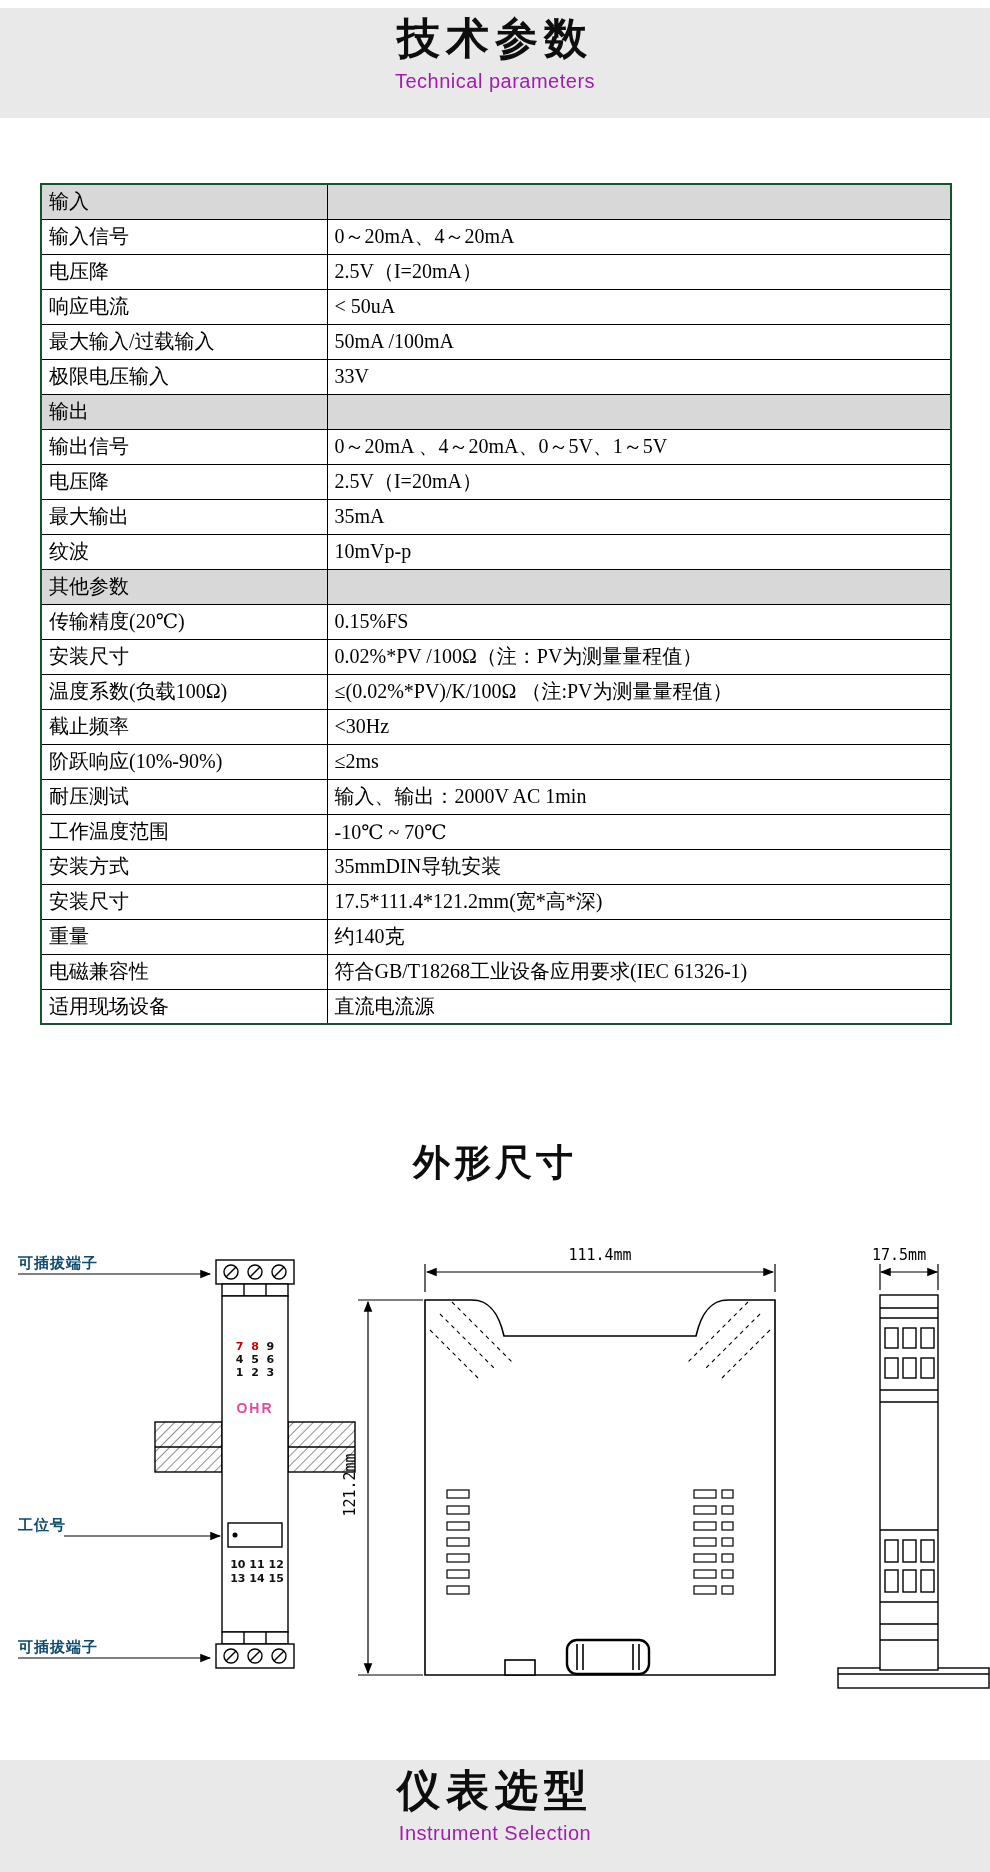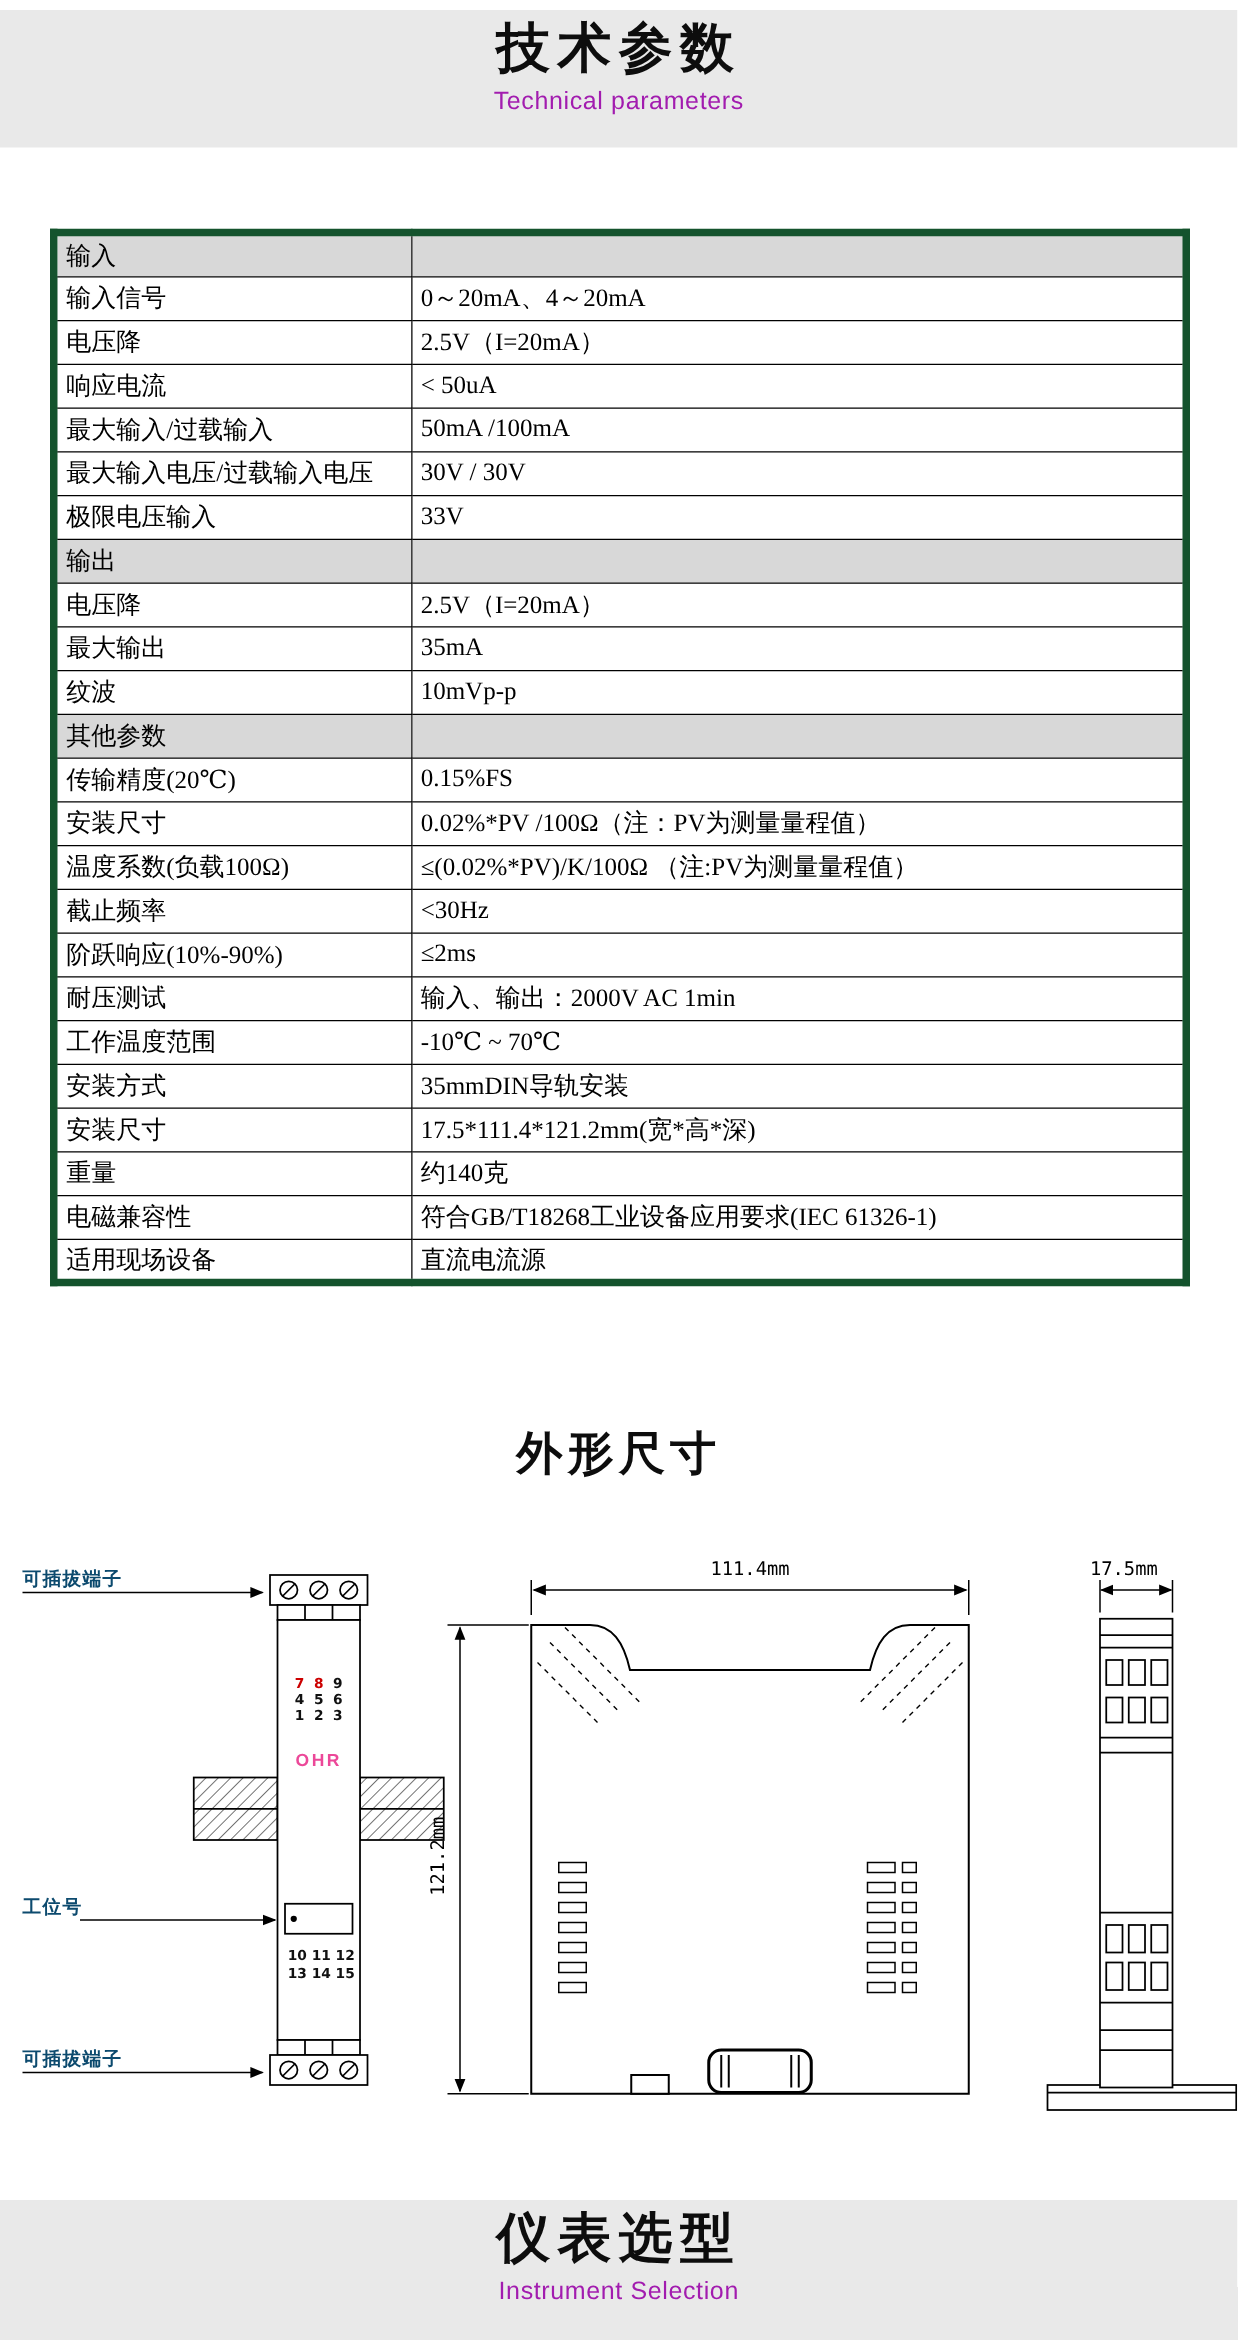--- a/index.html
+++ b/index.html
@@ -7,21 +7,21 @@
   .page { position:relative; width:990px; height:1872px; background:#ffffff; overflow:hidden; margin:0 auto; }
 
   
   .band { position:absolute; left:0; width:990px; background:#e9e9e9; text-align:center; }
   .top-band { top:8px; height:110px; }
   .bottom-band { top:1760px; height:112px; }
   .band-title { font-size:43px; font-weight:bold; color:#0d0d0d; letter-spacing:6px; padding-top:2px; font-family:"Liberation Sans", sans-serif; }
   .band-sub { font-size:20px; color:#a21caf; margin-top:2px; letter-spacing:0.5px; }
 
   
-  .spec-table { position:absolute; left:40px; top:183px; width:912px; border-collapse:collapse; table-layout:fixed; background:#fff; font-family:"Liberation Serif","DejaVu Serif",serif; font-size:20px; color:#000; border:6px solid #14532d; }
+  .spec-table { position:absolute; left:40px; top:183px; width:912px; border-collapse:collapse; table-layout:fixed; background:#fff; font-family:"Liberation Serif","DejaVu Serif",serif; font-size:20px; color:#000; border:2px solid #14532d; }
   .spec-table td { border:1px solid #000; height:35px; padding:0 7px; vertical-align:middle; overflow:hidden; white-space:nowrap; }
   .spec-table td.label { width:286px; }
   .spec-table tr.section td { background:#d8d8d8; }
 
   
   .outline-title { position:absolute; top:1138px; left:0; width:990px; text-align:center; font-size:37px; font-weight:bold; color:#0d0d0d; letter-spacing:4px; }
 
   .diagrams { position:absolute; top:1240px; left:0; width:990px; height:500px; }
   .diagrams svg { position:absolute; left:0; top:0; }
 
@@ -60,30 +60,30 @@
         </tr>
         <tr class="item">
           <td class="label">响应电流</td>
           <td class="value">&lt; 50uA</td>
         </tr>
         <tr class="item">
           <td class="label">最大输入/过载输入</td>
           <td class="value">50mA /100mA</td>
         </tr>
         <tr class="item">
-          <td class="label">最大输入电压/过载输入电压</td>
-          <td class="value">30V / 30V</td>
-        </tr>
-        <tr class="item">
           <td class="label">极限电压输入</td>
           <td class="value">33V</td>
         </tr>
         <tr class="section">
           <td class="label">输出</td>
           <td class="value"></td>
+        </tr>
+        <tr class="item">
+          <td class="label">输出信号</td>
+          <td class="value">0～20mA 、4～20mA、0～5V、1～5V</td>
         </tr>
         <tr class="item">
           <td class="label">电压降</td>
           <td class="value">2.5V（I=20mA）</td>
         </tr>
         <tr class="item">
           <td class="label">最大输出</td>
           <td class="value">35mA</td>
         </tr>
         <tr class="item">

